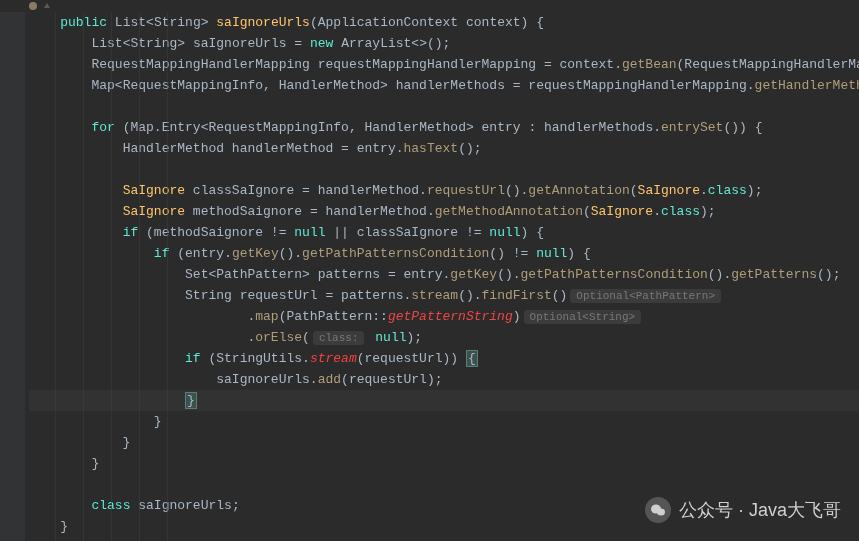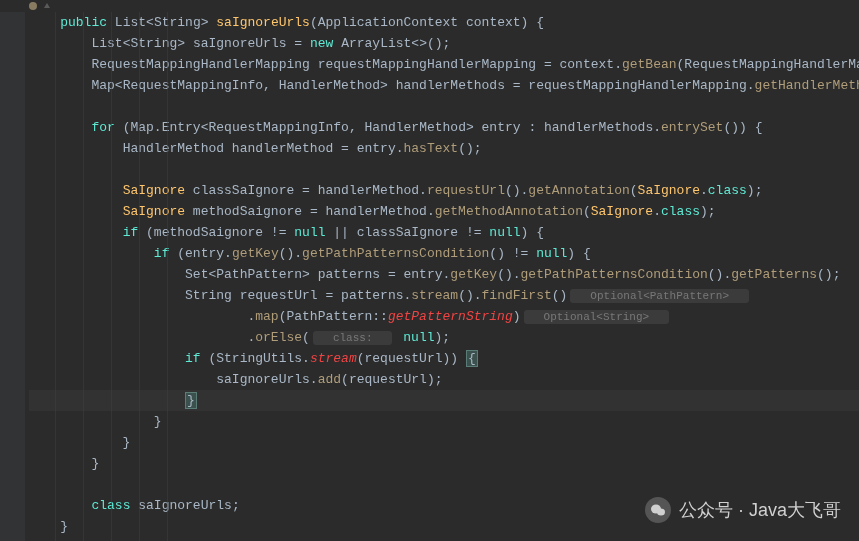--- a/index.html
+++ b/index.html
@@ -52,21 +52,21 @@
       opacity: 0.5;
     }
     .kw { color: #5eead4; }
     .method-def { color: #ffc66d; }
     .method-call { color: #b09d79; }
     .static-call { font-style: italic; color: #ef4444; }
     .hint {
       background: #3b3b3b;
       color: #787878;
       border-radius: 3px;
-      padding: 1px 20px;
+      padding: 1px 6px;
       font-size: 11px;
       margin: 0 3px;
     }
     .cursor-brace {
       background: #3b514d;
       border: 1px solid #5b7d77;
       padding: 0 1px;
     }
     .watermark {
       position: absolute;

